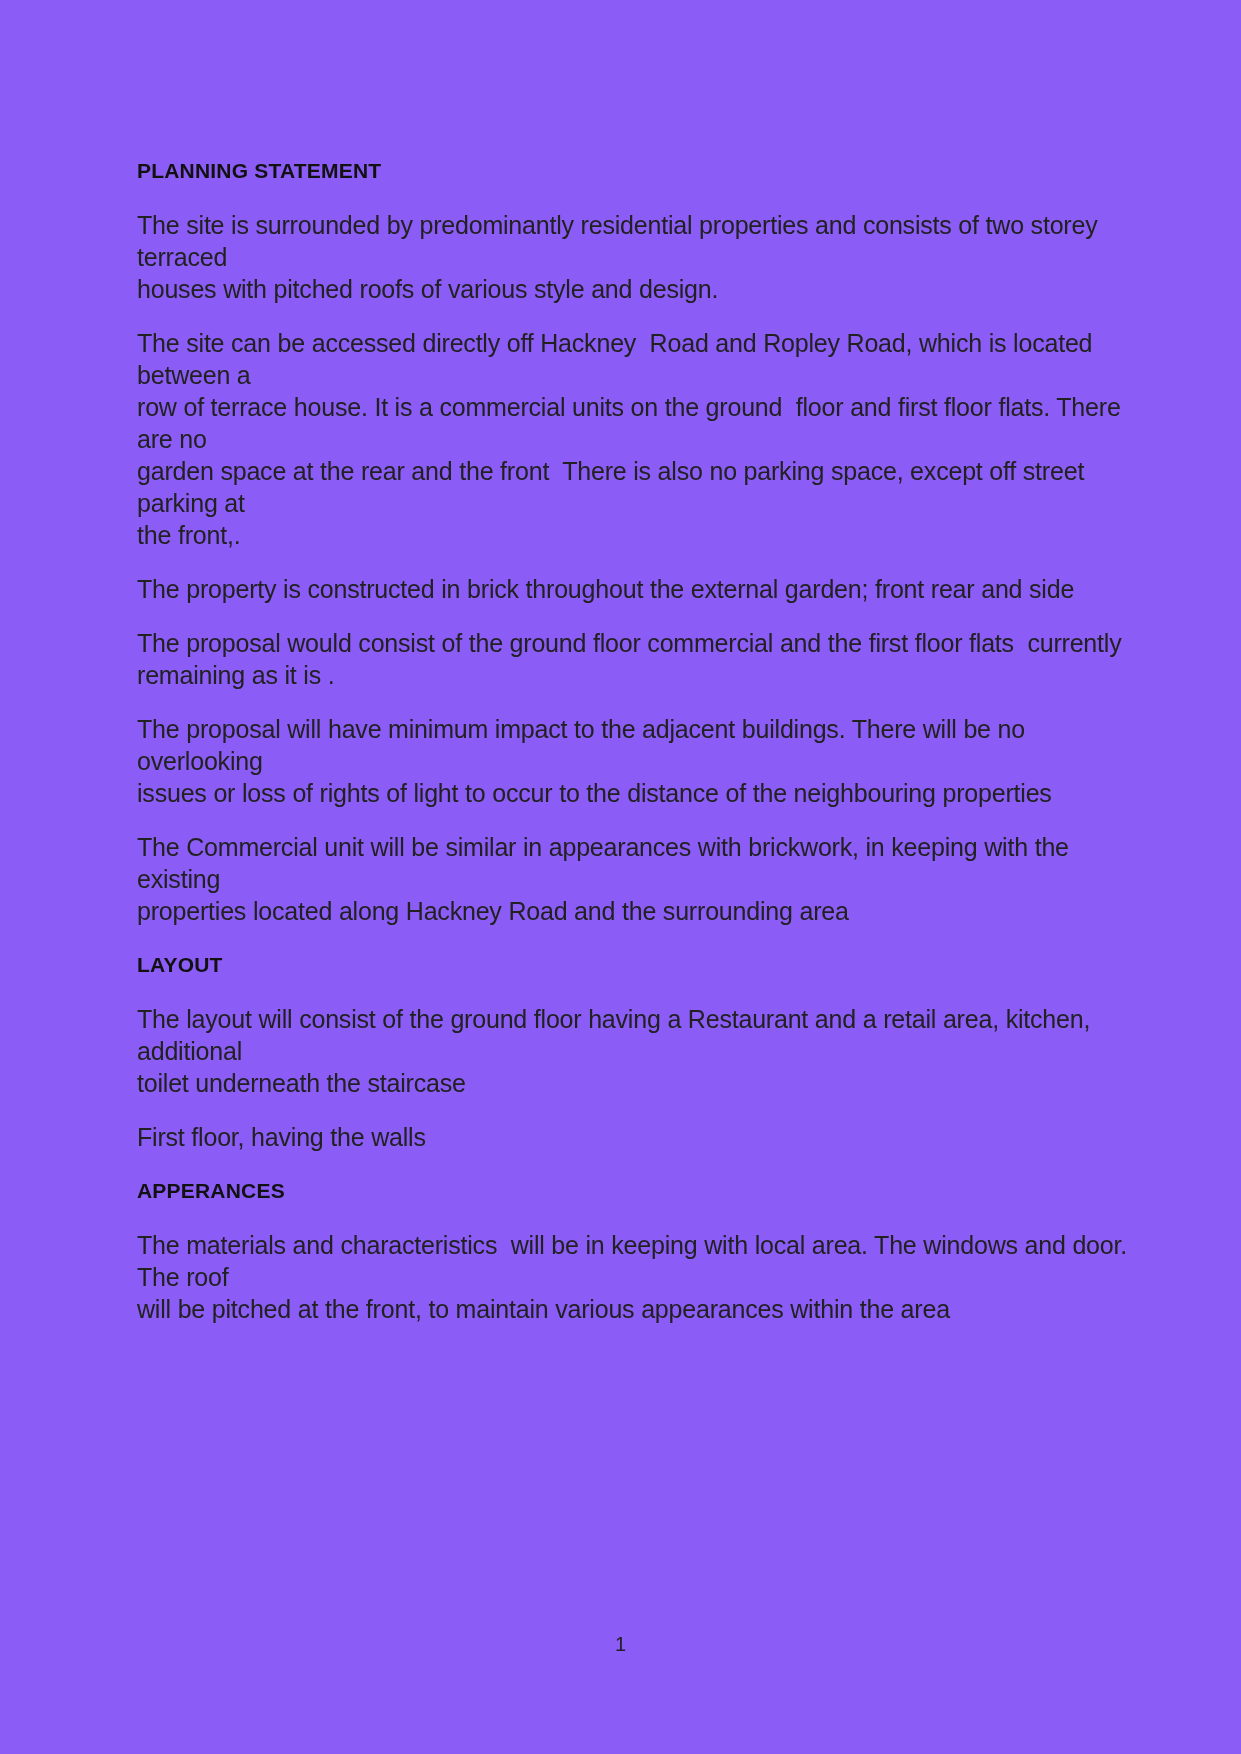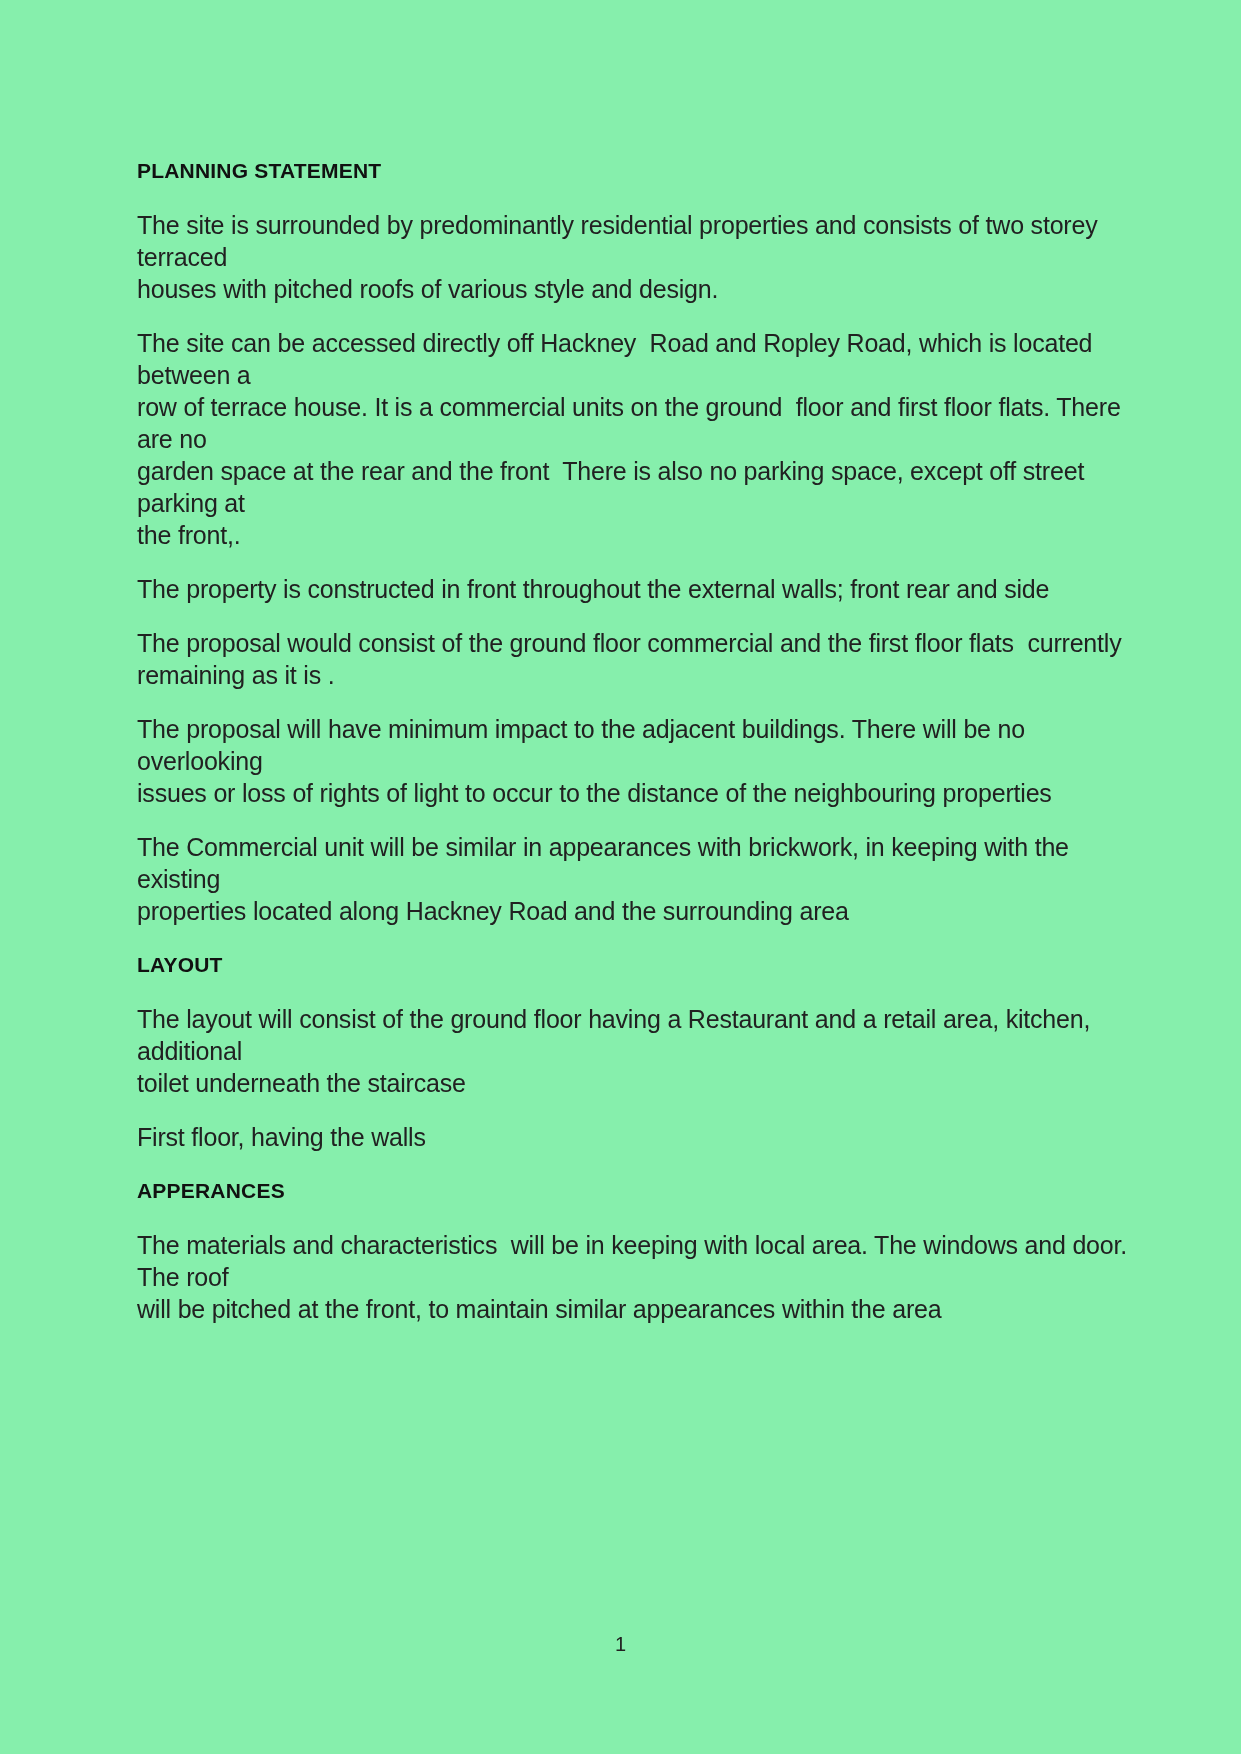--- a/index.html
+++ b/index.html
@@ -4,21 +4,21 @@
 <style>
   html, body {
     margin: 0;
     padding: 0;
     background: #ffffff;
   }
   .page {
     position: relative;
     width: 1241px;
     height: 1754px;
-    background: #86efac;
+    background: #8b5cf6;
     box-sizing: border-box;
     padding: 155px 90px 0 137px;
     font-family: "Liberation Sans", sans-serif;
     color: #212121;
     overflow: hidden;
   }
   .heading {
     font-size: 21px;
     font-weight: bold;
     color: #111111;
@@ -57,21 +57,21 @@
   <h1 class="heading">PLANNING STATEMENT</h1>
 
   <p class="para">The site is surrounded by predominantly residential properties and consists of two storey terraced
 houses with pitched roofs of various style and design.</p>
 
   <p class="para">The site can be accessed directly off Hackney  Road and Ropley Road, which is located between a
 row of terrace house. It is a commercial units on the ground  floor and first floor flats. There are no
 garden space at the rear and the front  There is also no parking space, except off street parking at
 the front,.</p>
 
-  <p class="para">The property is constructed in front throughout the external walls; front rear and side</p>
+  <p class="para">The property is constructed in brick throughout the external garden; front rear and side</p>
 
   <p class="para extra-gap">The proposal would consist of the ground floor commercial and the first floor flats  currently
 remaining as it is .</p>
 
 
   <p class="para">The proposal will have minimum impact to the adjacent buildings. There will be no overlooking
 issues or loss of rights of light to occur to the distance of the neighbouring properties</p>
 
   <p class="para">The Commercial unit will be similar in appearances with brickwork, in keeping with the existing
 properties located along Hackney Road and the surrounding area</p>
@@ -79,16 +79,16 @@
   <h2 class="heading">LAYOUT</h2>
 
   <p class="para">The layout will consist of the ground floor having a Restaurant and a retail area, kitchen, additional
 toilet underneath the staircase</p>
 
   <p class="para">First floor, having the walls</p>
 
   <h2 class="heading">APPERANCES</h2>
 
   <p class="para">The materials and characteristics  will be in keeping with local area. The windows and door. The roof
-will be pitched at the front, to maintain similar appearances within the area</p>
+will be pitched at the front, to maintain various appearances within the area</p>
 
   <footer class="page-footer">1</footer>
 </main>
 
 </body></html>

